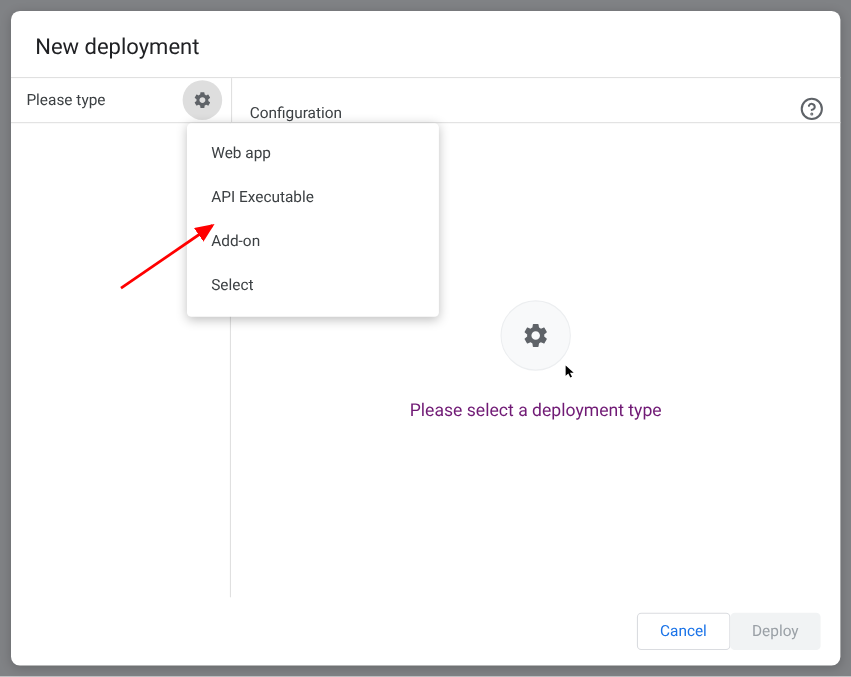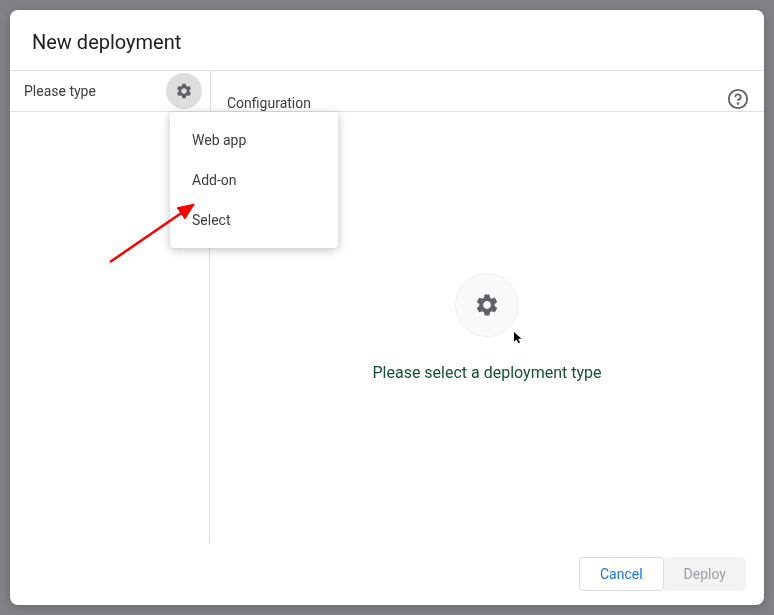--- a/index.html
+++ b/index.html
@@ -94,21 +94,21 @@
       flex: 1;
       display: flex;
       flex-direction: column;
       align-items: center;
       justify-content: center;
     }
     .dropdown-menu {
       position: absolute;
       top: 0;
       left: 160px;
-      width: 168px;
+      width: 229px;
       background: #fff;
       box-shadow: 0 2px 10px rgba(0,0,0,0.25);
       border-radius: 4px;
       padding: 8px 0;
       z-index: 10;
     }
     .dropdown-item {
       padding: 12px 22px;
       font-size: 14px;
       color: #3c4043;
@@ -120,21 +120,21 @@
       border-radius: 50%;
       background: #f8f9fa;
       border: 1px solid #eceef0;
       display: flex;
       align-items: center;
       justify-content: center;
       margin-bottom: 26px;
     }
     .placeholder-text {
       font-size: 16px;
-      color: #14532d;
+      color: #701a75;
     }
     .dialog-footer {
       display: flex;
       justify-content: flex-end;
       padding: 14px 18px;
     }
     .btn {
       padding: 8px 20px;
       font-size: 14px;
       border-radius: 4px;
@@ -205,20 +205,21 @@
         </svg>
         <svg class="cursor-icon" width="14" height="14" viewBox="0 0 16 16" fill="#000">
           <path d="M0 0 L0 13 L3.5 10 L6 15 L8 14 L5.5 9 L10 9 Z"></path>
         </svg>
       </div>
       <div class="placeholder-text">Please select a deployment type</div>
     </div>
 
     <div class="dropdown-menu">
       <div class="dropdown-item">Web app</div>
+      <div class="dropdown-item">API Executable</div>
       <div class="dropdown-item">Add-on</div>
       <div class="dropdown-item">Select</div>
     </div>
 
     <svg class="arrow" viewBox="0 0 100 70">
       <defs>
         <marker id="ah" markerWidth="8" markerHeight="8" refX="6" refY="3" orient="auto">
           <path d="M0,0 L7,3 L0,6 Z" fill="#ff0000"></path>
         </marker>
       </defs>

